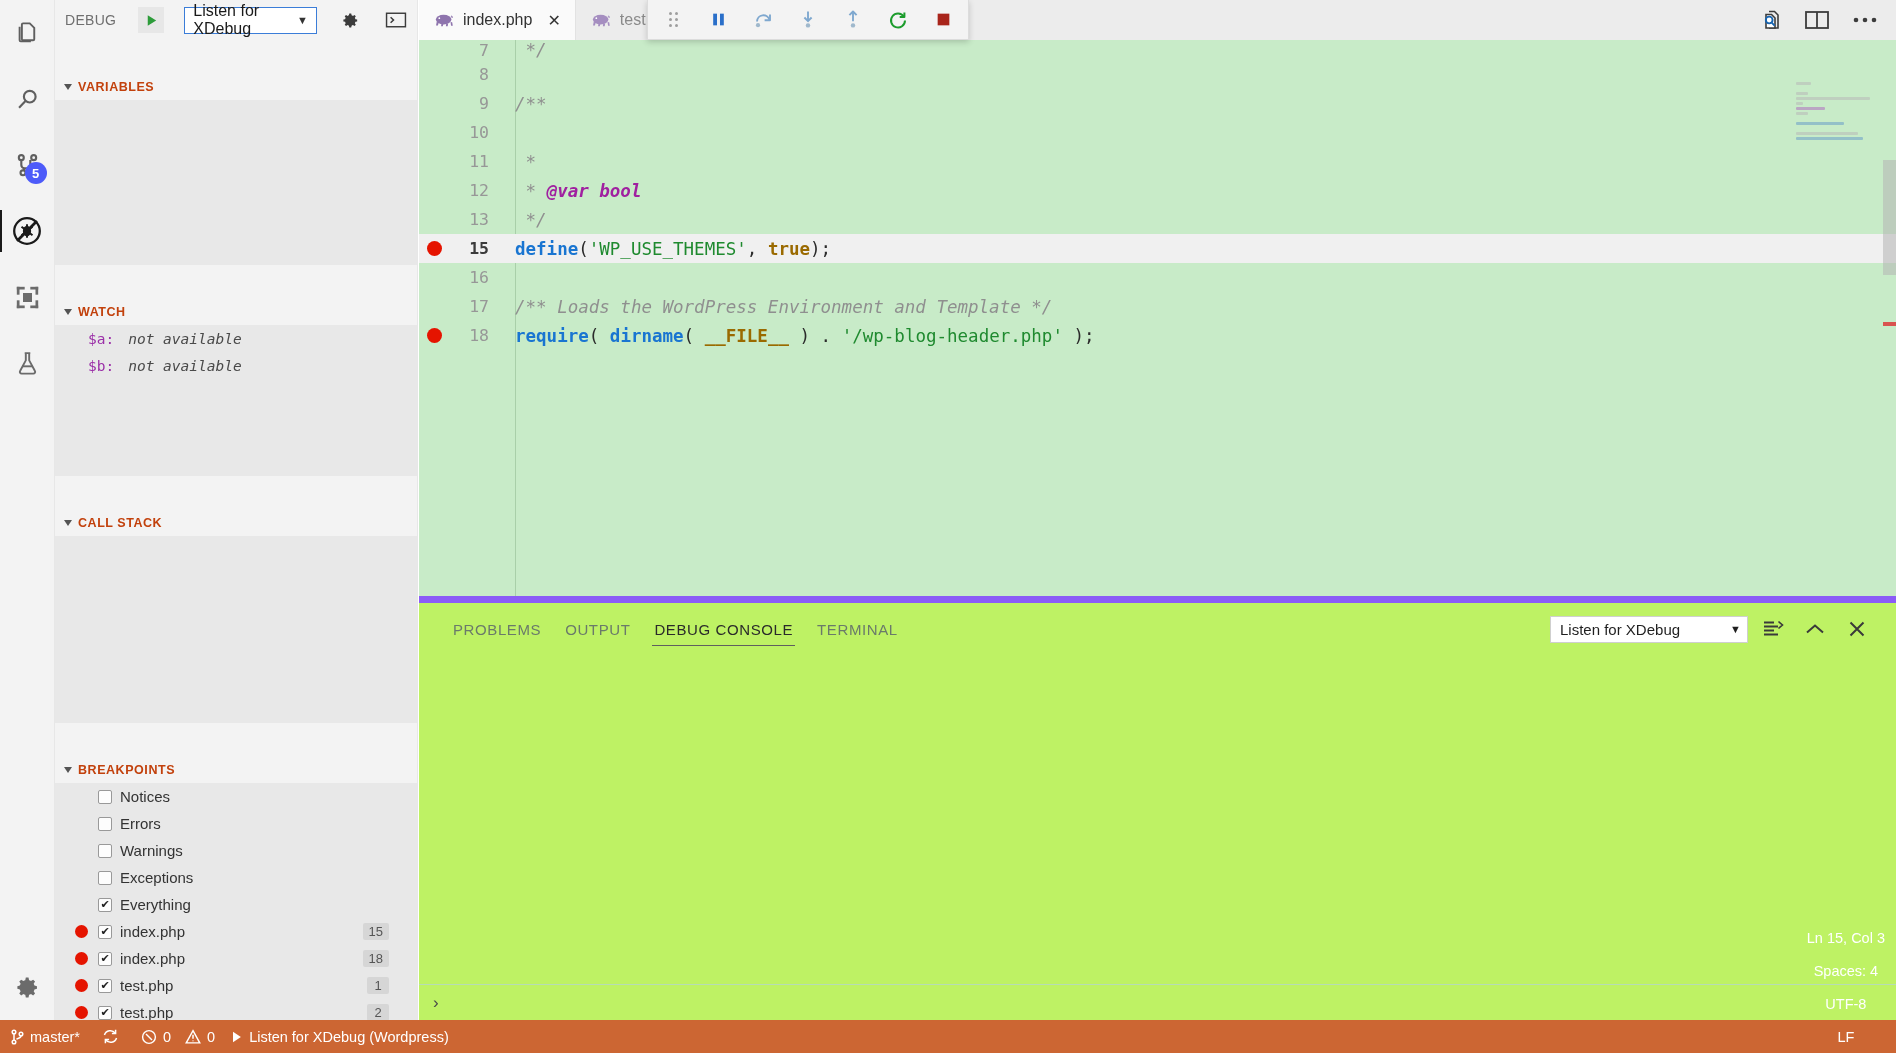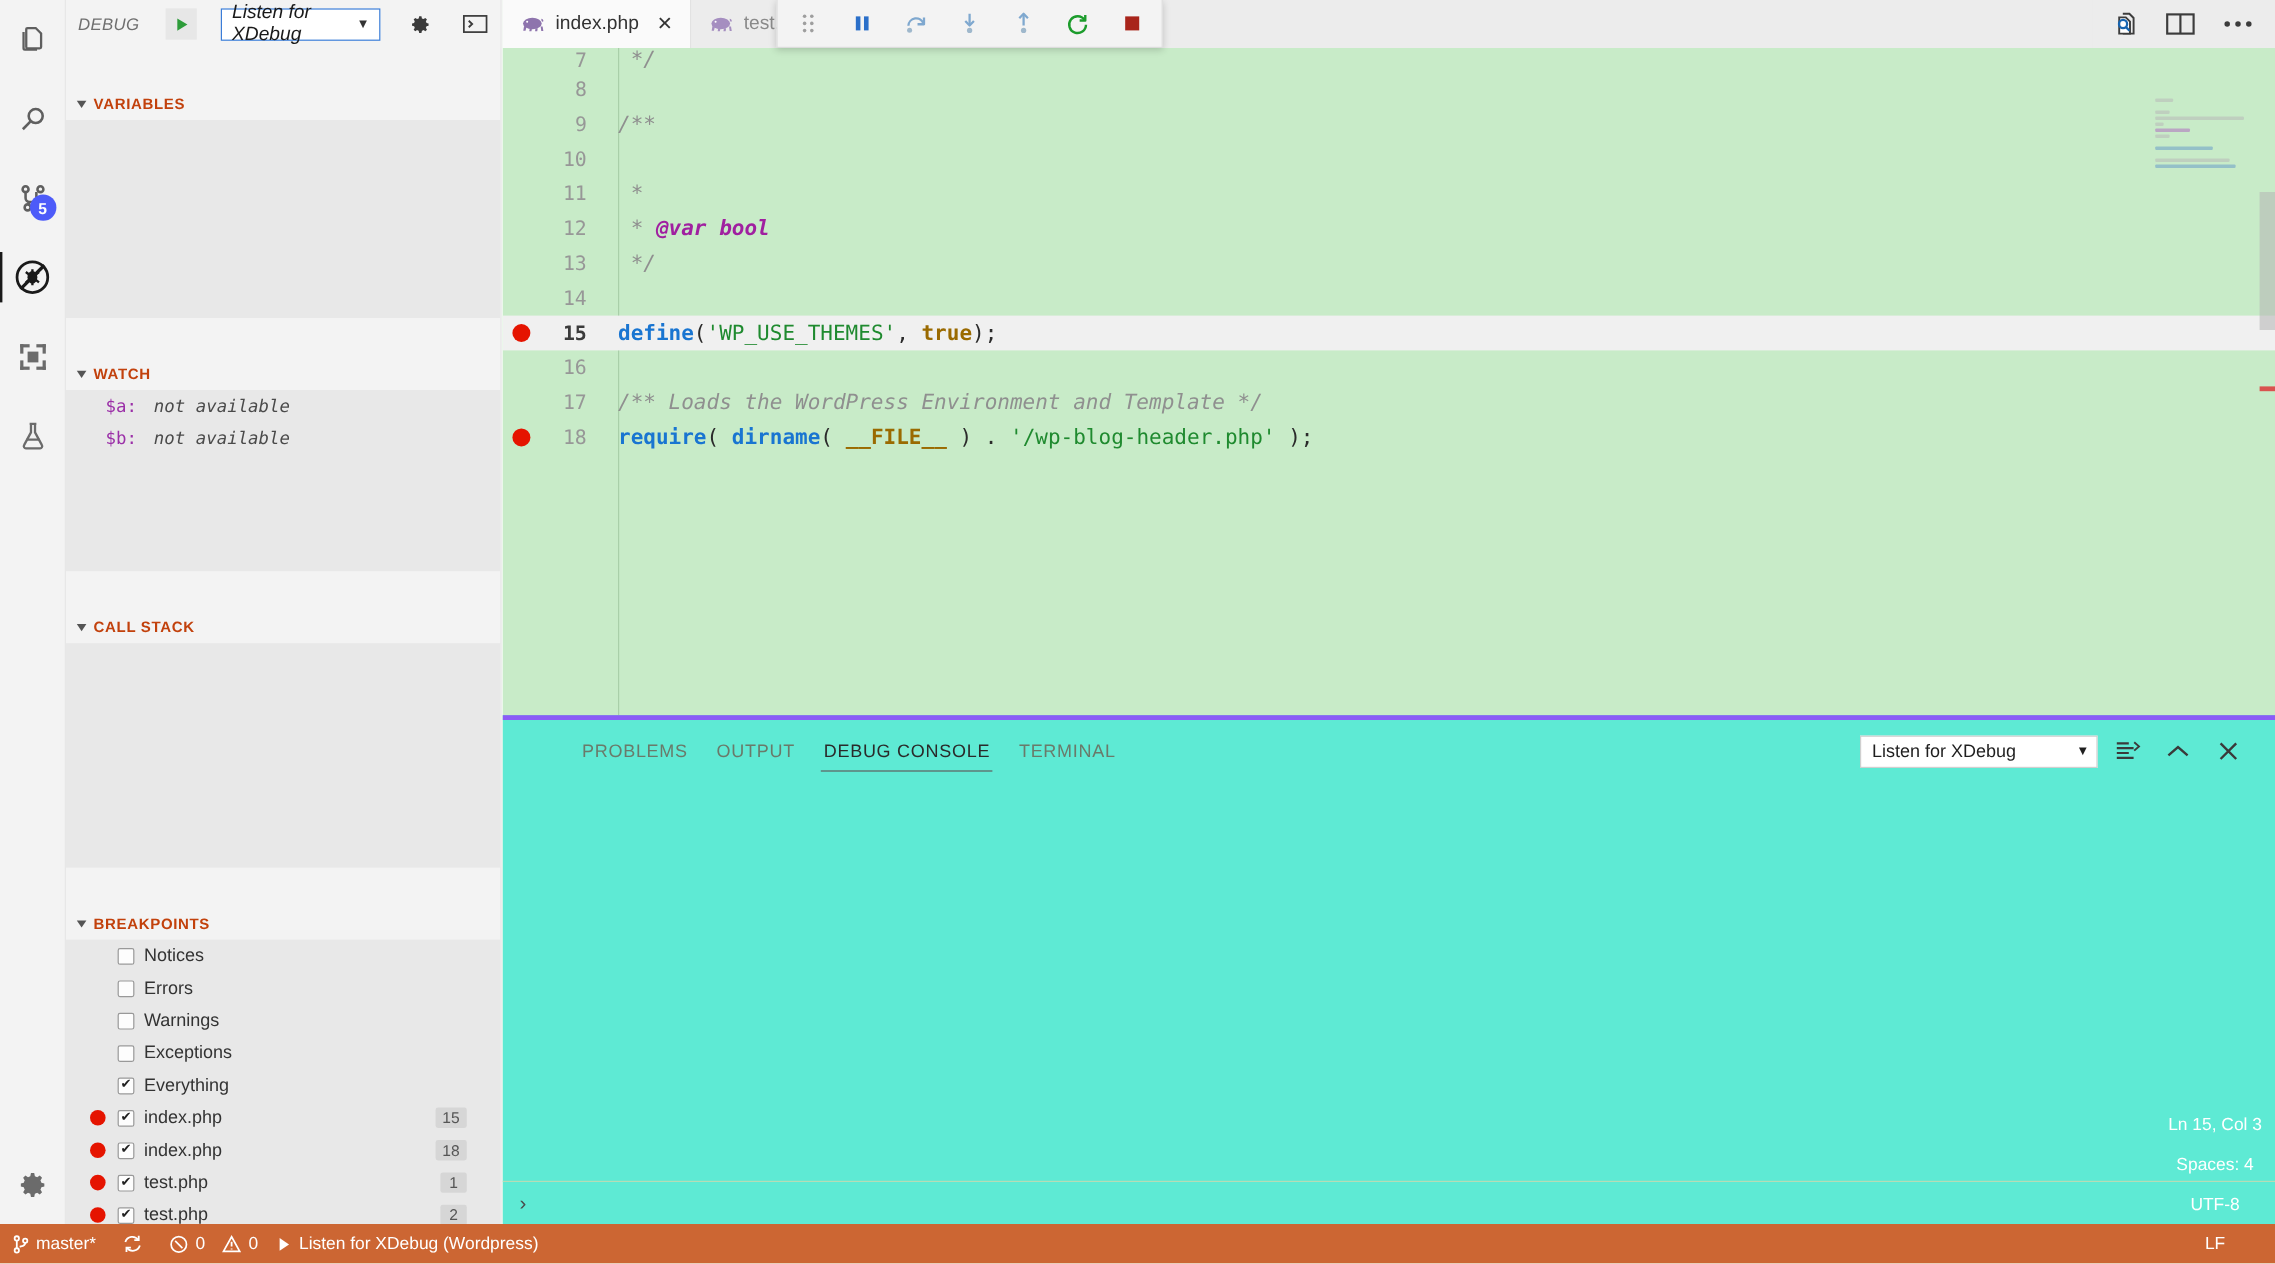--- a/index.html
+++ b/index.html
@@ -55,21 +55,20 @@
     background: #f3f3f3;
     border-right: 1px solid #e7e7e7;
     overflow: hidden;
   }
   .debug-header {
     height: 40px;
     display: flex; align-items: center;
     padding: 0 8px 0 10px;
     gap: 20px;
     background: #f3f3f3;
-    font-style: italic;
   }
   .debug-label {
     font-size: 14px; color: #6f6f6f; letter-spacing: .3px;
     padding-right: 2px;
   }
   .start-btn {
     width: 26px; height: 26px;
     display: flex; align-items: center; justify-content: center;
     background: #e7e7e7;
   }
@@ -277,23 +276,22 @@
   }
   .ed-overview-mark {
     position: absolute; right: 0;
     width: 13px; height: 4px; background: #d9534f;
   }
 
   
   .panel {
     position: absolute; left: 419px; right: 0;
     top: 596px; bottom: 33px;
-    background: #5eead4;
-    border-top: 4px solid #8b5cf6;
-    padding-left: 32px;
+    background: #bef264;
+    border-top: 7px solid #8b5cf6;
   }
   .panel-head {
     height: 52px;
     display: flex; align-items: center;
     padding: 0 22px 0 22px;
   }
   .panel-tab {
     font-size: 15px; color: #6a7a6a;
     letter-spacing: .6px;
     padding: 0 12px;
@@ -736,25 +734,20 @@
           <span class="lineno">12</span>
           <span class="code-text"><span class="tok-comment"> * </span><span class="tok-doc">@var bool</span></span>
         </div>
 
         <div class="code-line">
           <span class="gutter-bp"></span>
           <span class="lineno">13</span>
           <span class="code-text tok-comment"> */</span>
         </div>
 
-        <div class="code-line">
-          <span class="gutter-bp"></span>
-          <span class="lineno">14</span>
-          <span class="code-text"></span>
-        </div>
 
         <div class="code-line current">
           <span class="gutter-bp"><span class="bp-dot"></span></span>
           <span class="lineno" style="color:#3b3b3b;font-weight:bold;">15</span>
           <span class="code-text"><span class="tok-fn">define</span><span class="tok-punc">(</span><span class="tok-str">'WP_USE_THEMES'</span><span class="tok-punc">, </span><span class="tok-bool">true</span><span class="tok-punc">);</span></span>
         </div>
 
         <div class="code-line">
           <span class="gutter-bp"></span>
           <span class="lineno">16</span>

